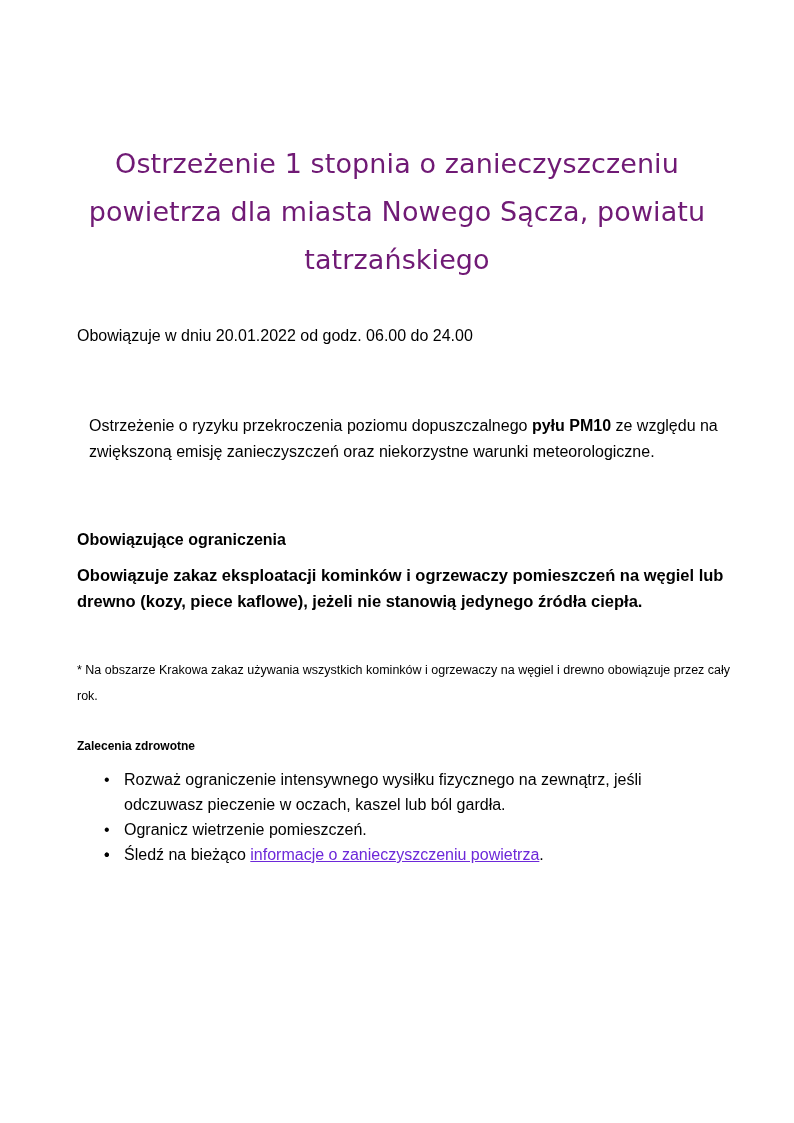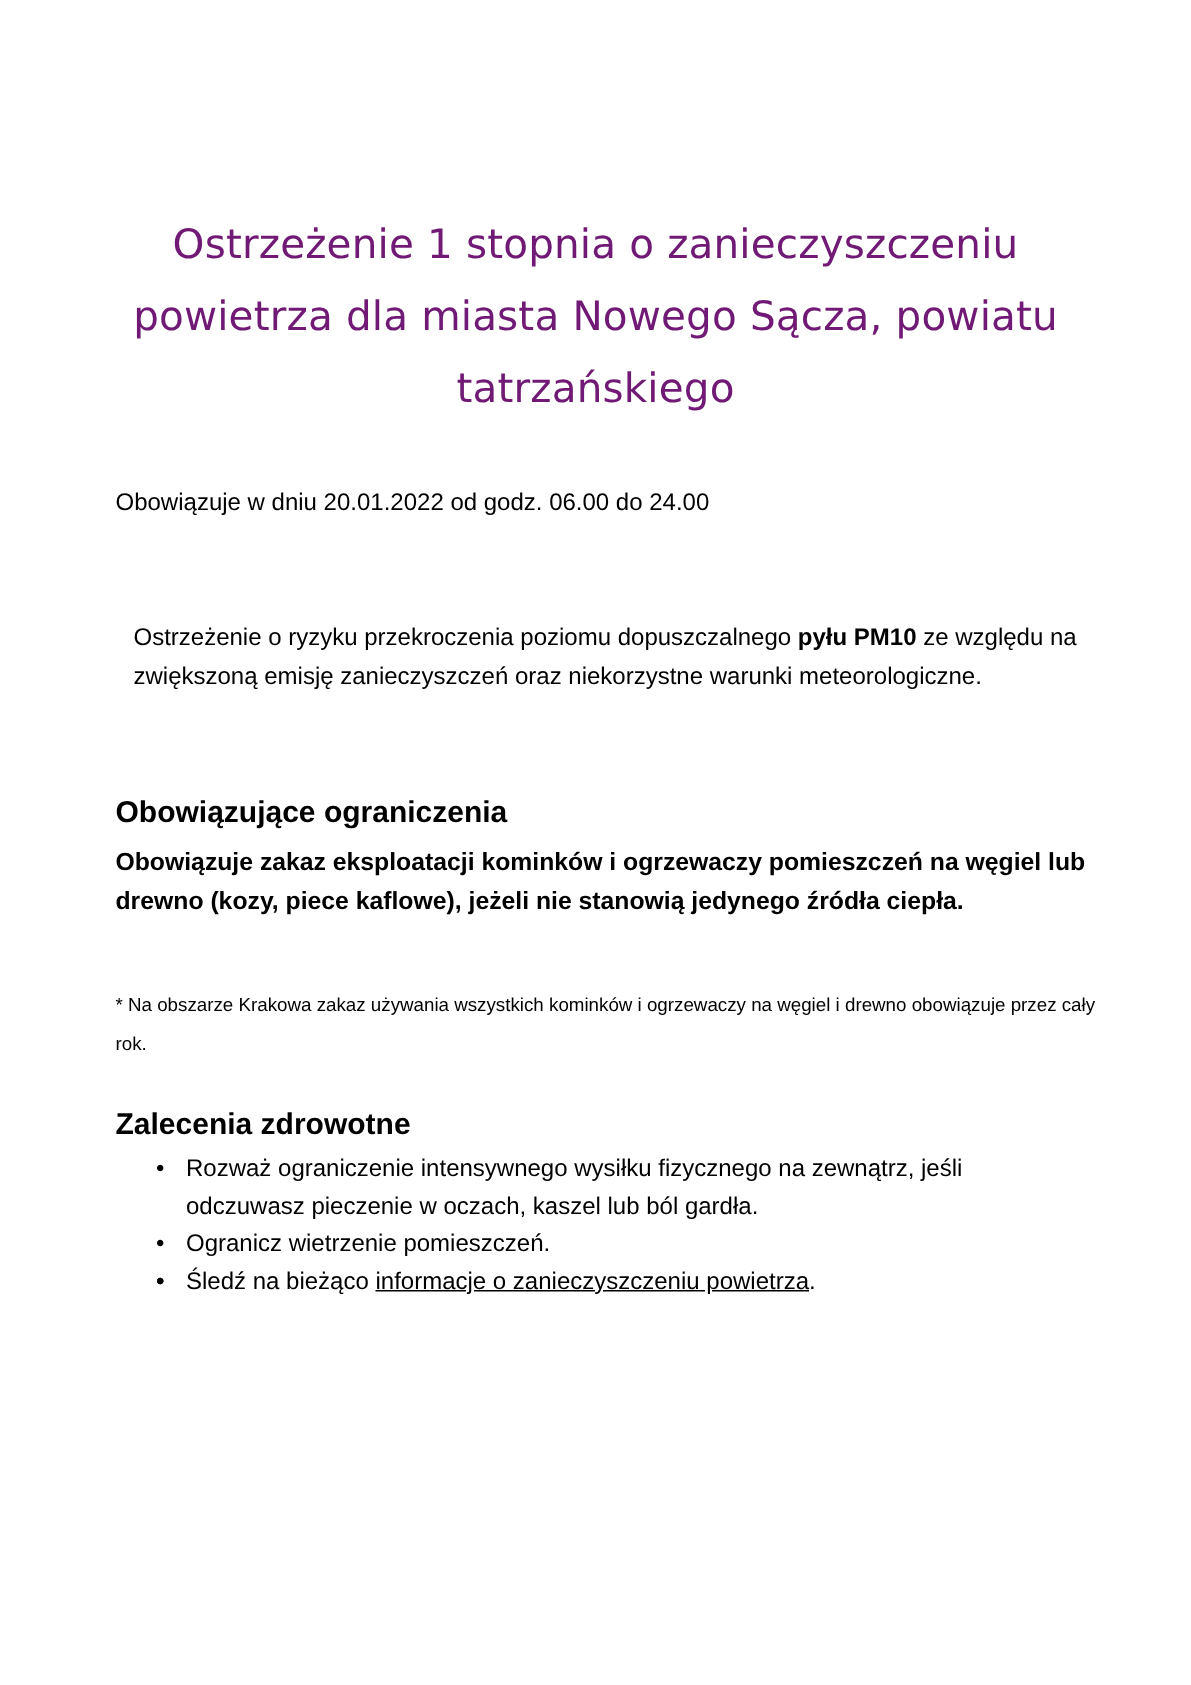--- a/index.html
+++ b/index.html
@@ -16,42 +16,42 @@
     .validity {
       position: absolute; left: 77px; top: 327px;
       font-size: 16px; font-weight: normal;
     }
     .intro {
       position: absolute; left: 77px; top: 401px; width: 650px;
       font-size: 16px; line-height: 26px;
     }
     .h-restrict {
       position: absolute; left: 77px; top: 531px;
-      font-size: 20px; font-weight: bold;
+      font-size: 16px; font-weight: bold;
     }
     .restrict-body {
       position: absolute; left: 77px; top: 562px; width: 660px;
       font-size: 16.5px; font-weight: bold; line-height: 26px;
     }
     .note {
       position: absolute; left: 77px; top: 657px; width: 660px;
       font-size: 12.5px; line-height: 26px;
     }
     .h-health {
       position: absolute; left: 77px; top: 739px;
-      font-size: 20px; font-weight: bold;
+      font-size: 12px; font-weight: bold;
     }
     .health-list {
       position: absolute; left: 100px; top: 767px; width: 600px;
       margin: 0; padding: 0; list-style: none;
       font-size: 16px; line-height: 25px;
     }
     .health-list li { position: relative; padding-left: 24px; }
     .health-list li .bullet { position: absolute; left: 4px; top: 0; }
-    .link { color: #000000; text-decoration: underline; cursor: pointer; }
+    .link { color: #6d28d9; text-decoration: underline; cursor: pointer; }
     .h-additional {
       position: absolute; left: 77px; top: 993px; width: 660px;
       font-size: 16px; font-weight: bold; line-height: 26px;
     }
   </style>
 </head>
 <body>
 
 <div class="page">
 

